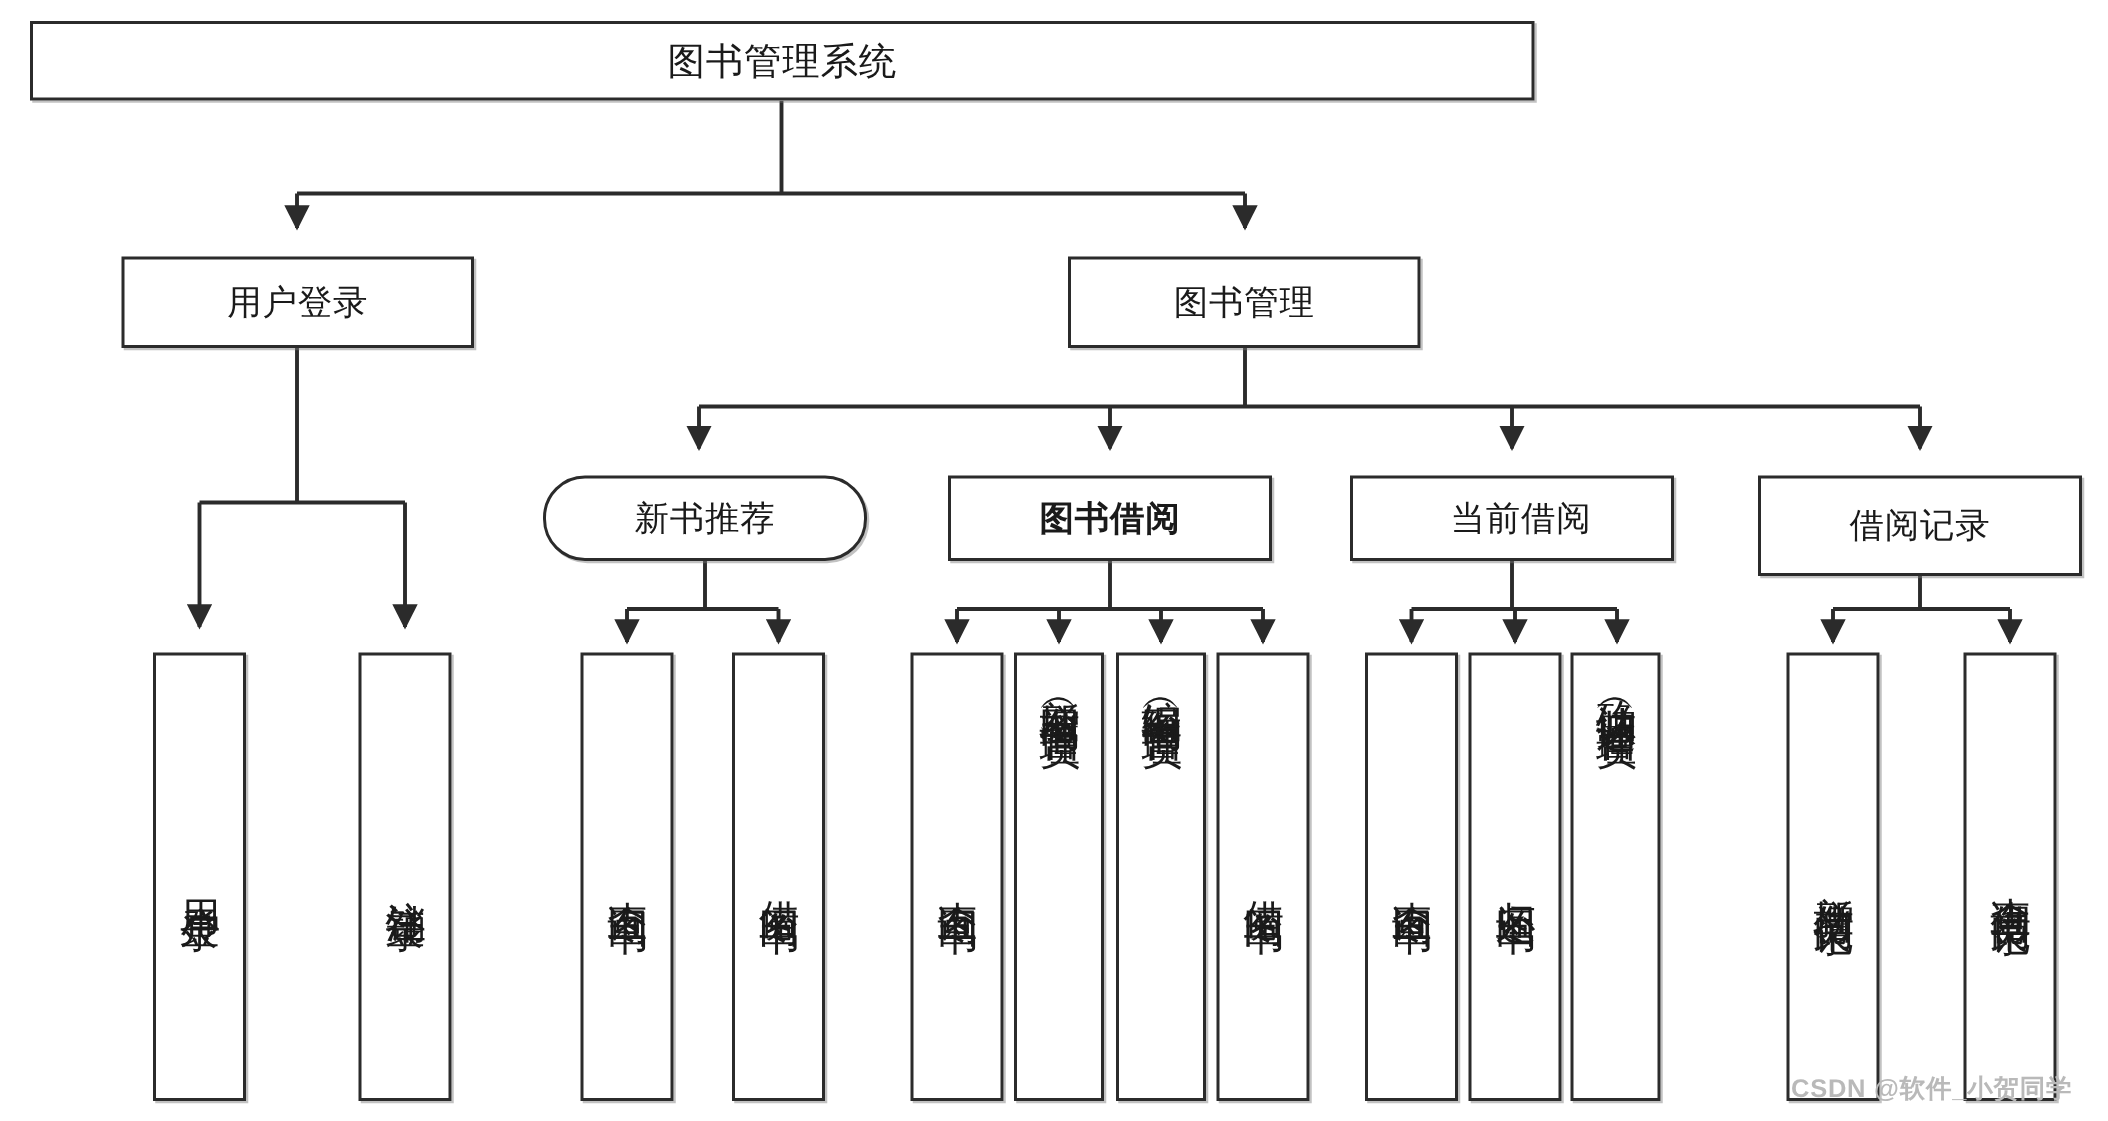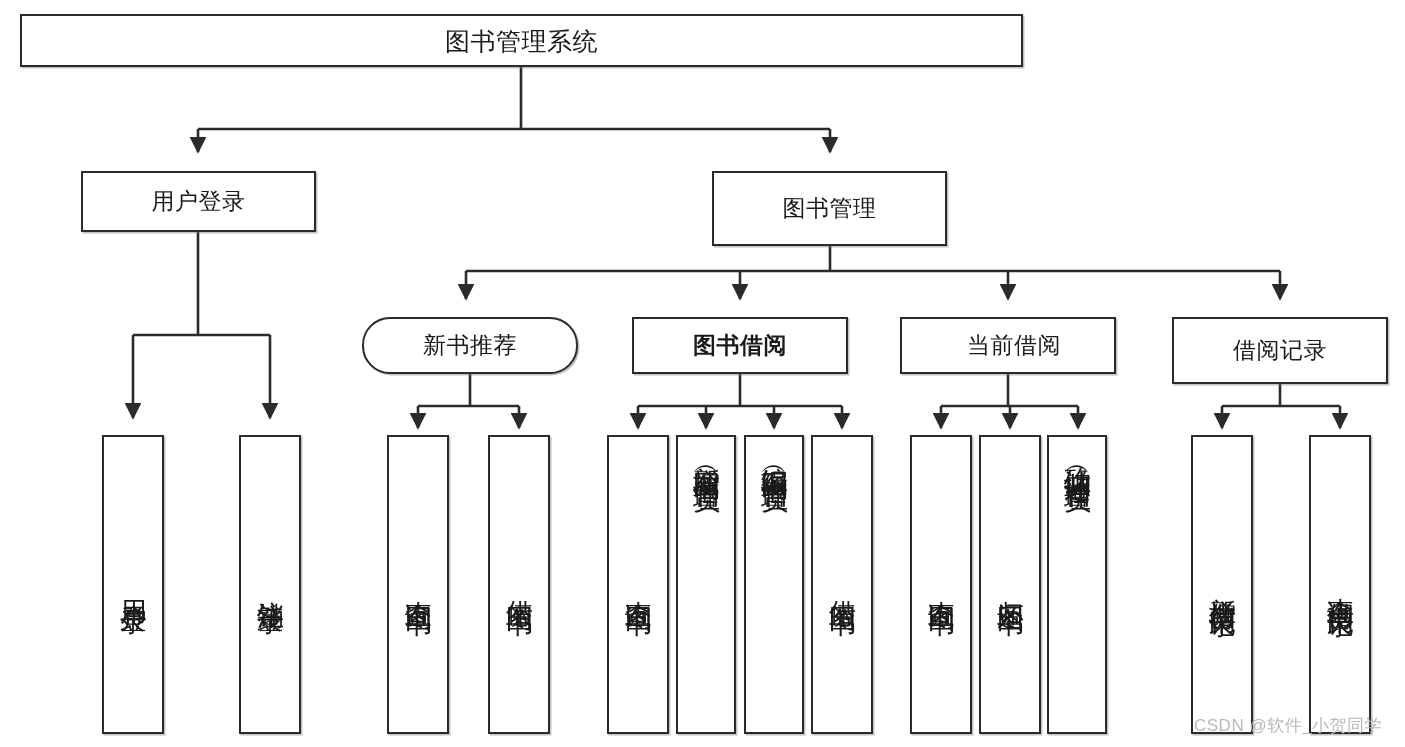--- a/index.html
+++ b/index.html
@@ -130,21 +130,21 @@
     </g>
   </svg>
 
   <div class="node horiz root" style="left:20px; top:14px; width:1003px; height:53px;">
     <span class="label">图书管理系统</span>
   </div>
 
   <div class="node horiz" style="left:81px; top:171px; width:235px; height:61px;">
     <span class="label">用户登录</span>
   </div>
-  <div class="node horiz" style="left:712px; top:171px; width:235px; height:75px;">
+  <div class="node horiz" style="left:712px; top:171px; width:235px; height:61px;">
     <span class="label">图书管理</span>
   </div>
 
   <div class="node horiz" style="left:362px; top:317px; width:216px; height:57px;border-radius:28px;">
     <span class="label">新书推荐</span>
   </div>
   <div class="node horiz" style="left:632px; top:317px; width:216px; height:57px;font-weight:bold;">
     <span class="label">图书借阅</span>
   </div>
   <div class="node horiz" style="left:900px; top:317px; width:216px; height:57px;padding-left:12px;">
@@ -191,15 +191,15 @@
     <span class="label">确认归还（管理员）</span>
   </div>
 
   <div class="node vert mid" style="left:1191px; top:435px; width:62px; height:299px;">
     <span class="label">新增借阅记录</span>
   </div>
   <div class="node vert mid" style="left:1309px; top:435px; width:62px; height:299px;">
     <span class="label">查询借阅记录</span>
   </div>
 
-  <div class="watermark" style="left:1194px; top:714px;">CSDN @软件_小贺同学</div>
+  <div class="watermark" style="left:1194px; top:714px;font-weight:bold;">CSDN @软件_小贺同学</div>
 
 </div>
 
 </body></html>

